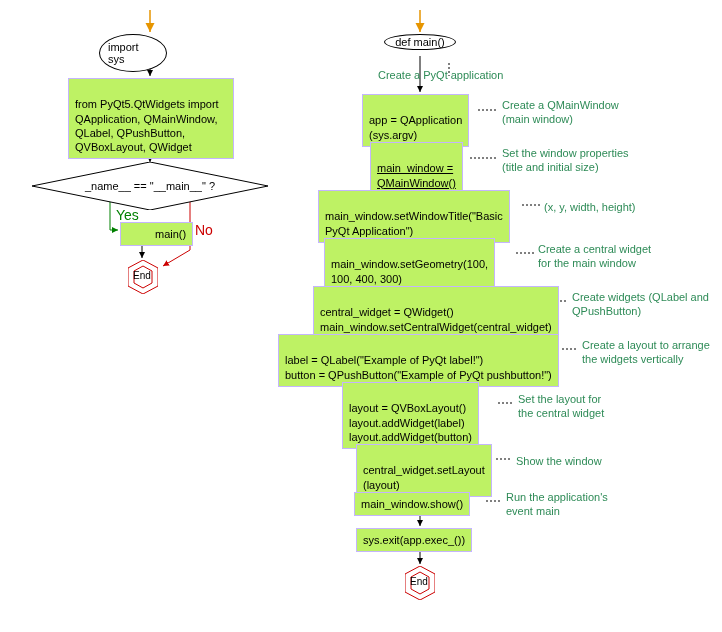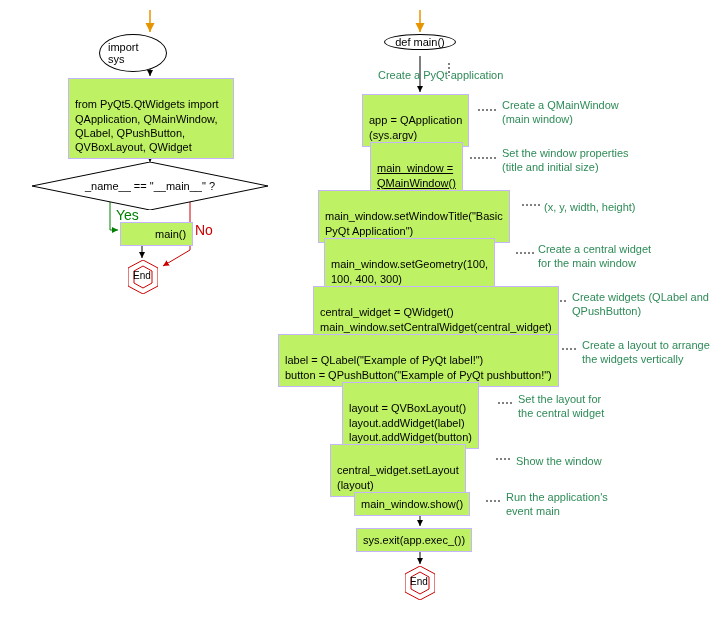--- a/index.html
+++ b/index.html
@@ -198,21 +198,21 @@
 the widgets vertically</div>
 
 <div class="node-box" style="left:342px;top:382px;white-space:pre-line;">
   <span>layout = QVBoxLayout()
 layout.addWidget(label)
 layout.addWidget(button)</span>
 </div>
 <div class="comment" style="left:518px;top:392px;white-space:pre-line;">Set the layout for
 the central widget</div>
 
-<div class="node-box" style="left:330px;top:444px;white-space:pre-line;">
+<div class="node-box" style="left:356px;top:444px;white-space:pre-line;">
   <span>central_widget.setLayout
 (layout)</span>
 </div>
 <div class="comment" style="left:516px;top:454px;">Show the window</div>
 
 <div class="node-box" style="left:354px;top:492px;">
   <span>main_window.show()</span>
 </div>
 <div class="comment" style="left:506px;top:490px;white-space:pre-line;">Run the application's
 event main</div>

